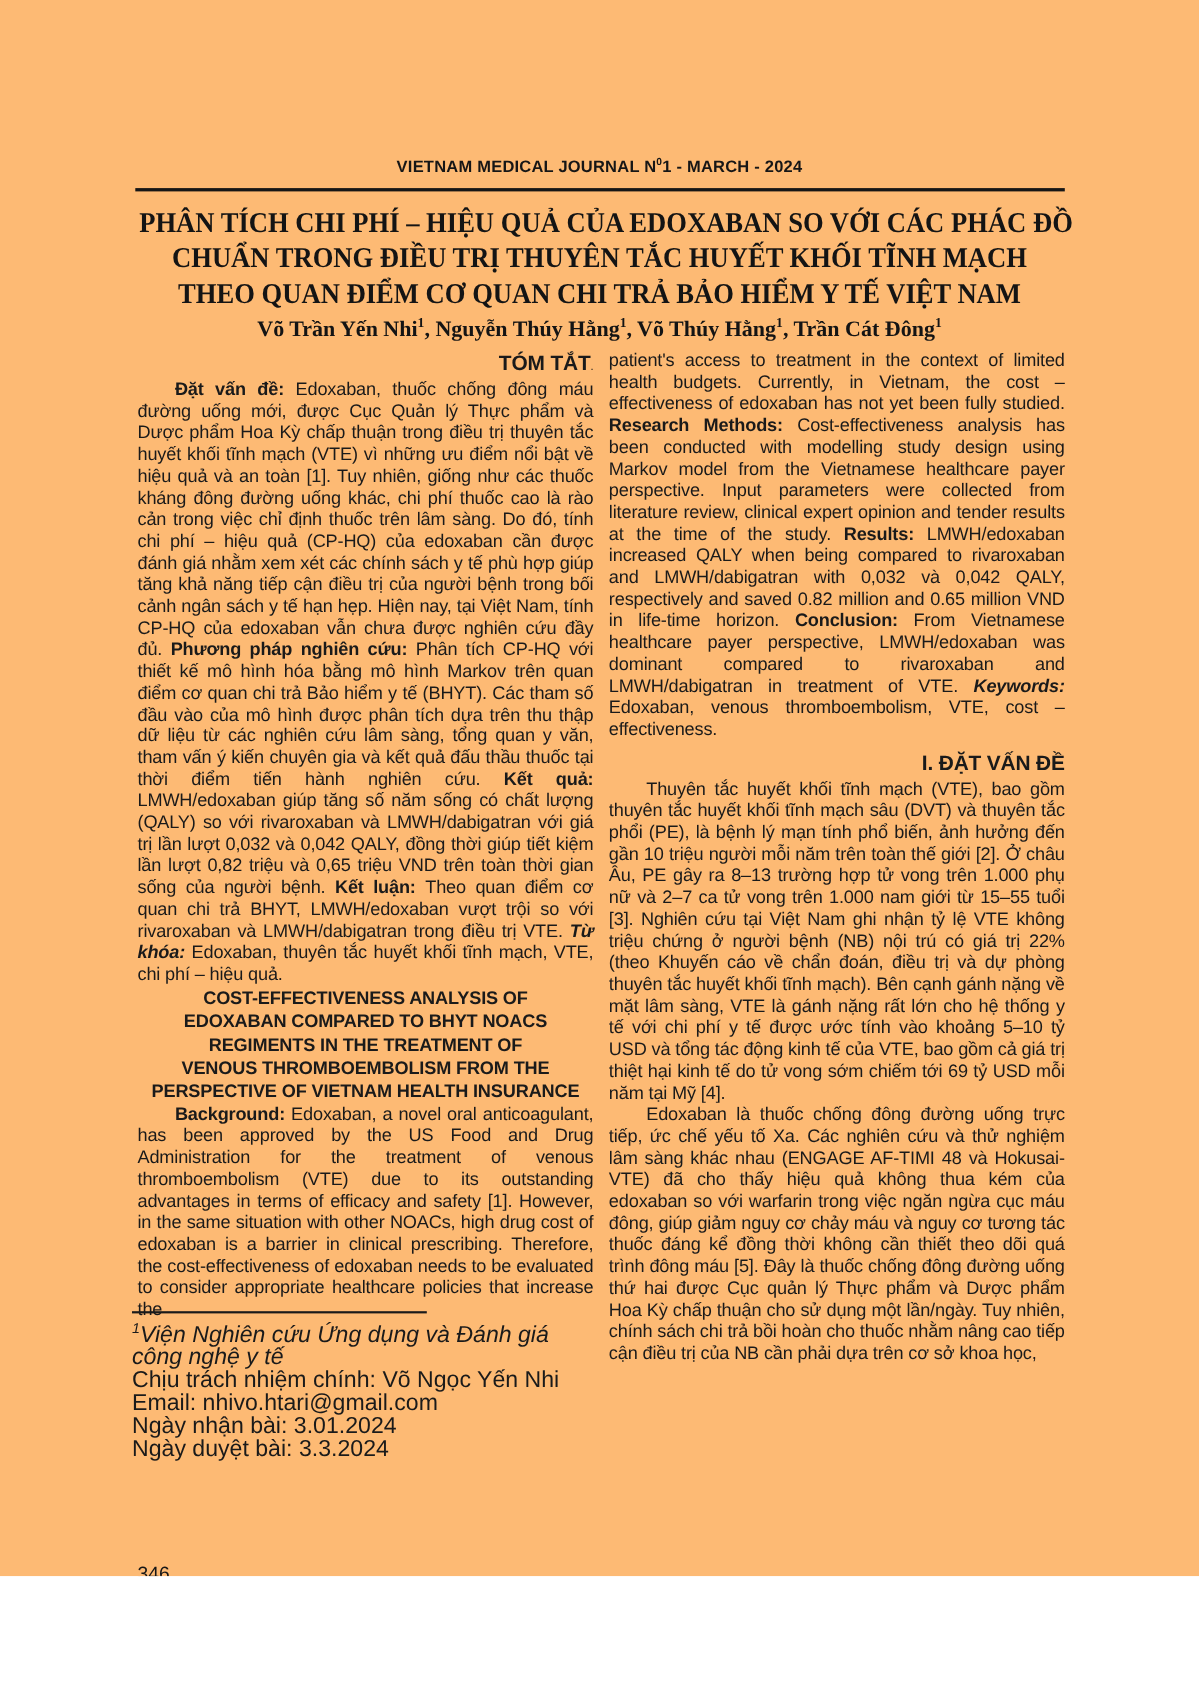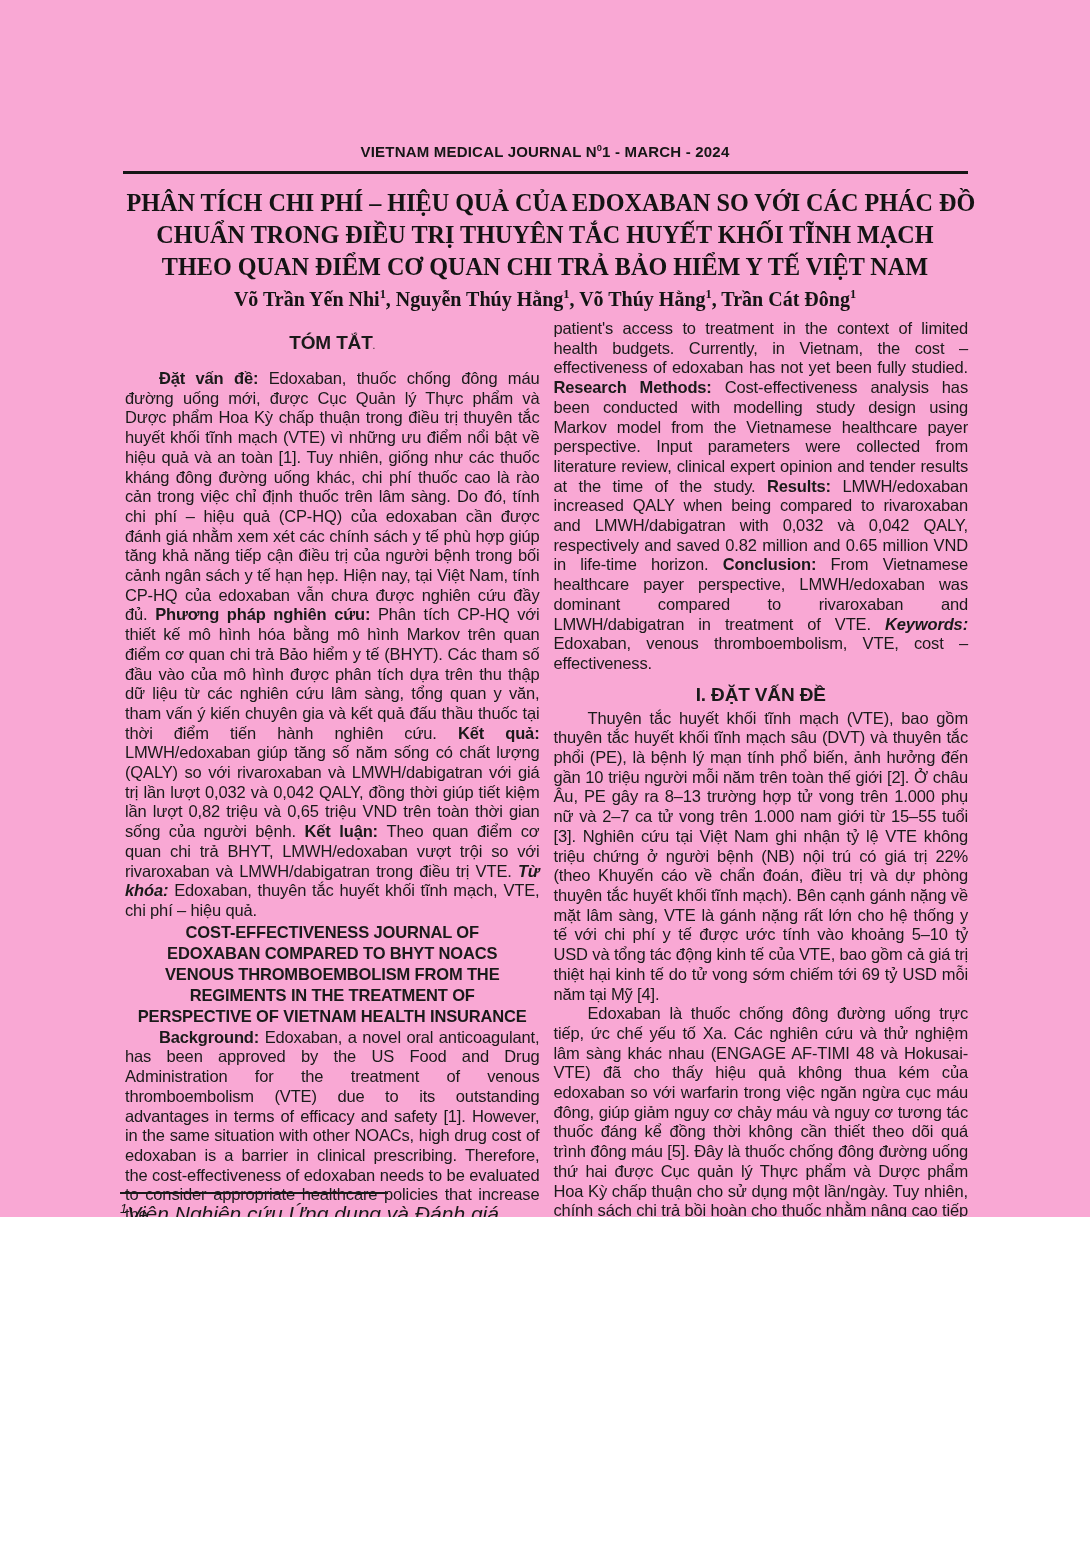--- a/index.html
+++ b/index.html
@@ -1,19 +1,19 @@
 <!DOCTYPE html>
 <html><head>
 <meta charset="utf-8">
 <style>
   html,body{margin:0;padding:0;background:#ffffff;}
   .page{
     position:relative;
-    width:1090px;height:1217px;
-    background:#f9a8d4;
+    width:1090px;height:1433px;
+    background:#fdba74;
     color:#1a1a1a;
     font-family:"Liberation Sans", sans-serif;
     overflow:hidden;
   }
   .b{font-weight:bold;}
   .i{font-style:italic;}
   .small{font-size:10px;font-weight:normal;}
   sup{line-height:0;font-size:62%;}
 
   .journal-header{
@@ -44,21 +44,21 @@
     position:absolute;top:319px;left:125px;width:843px;
     display:flex;gap:14px;align-items:flex-start;
   }
   .col{
     flex:1;min-width:0;
     font-size:16.5px;line-height:19.7px;
     text-align:justify;letter-spacing:-.15px;
   }
   .sec-heading{
     font-size:19px;font-weight:bold;line-height:23px;
-    text-align:center;margin:12px;
+    text-align:right;margin:0;
   }
   .sec-heading.summary{margin-top:5px;}
   .sec-heading.dat-van-de{margin-top:9px;margin-bottom:3px;}
   .para{margin:0;text-indent:34px;}
   .para.no-indent{text-indent:0;}
   .summary-title{
     font-weight:bold;font-size:16.5px;line-height:21px;
     text-align:center;margin:1px 0;
   }
   .summary-title .line{white-space:nowrap;}
@@ -90,24 +90,24 @@
 
   <div class="authors"><span>Võ Trần Yến Nhi</span><sup>1</sup><span>, Nguyễn Thúy Hằng</span><sup>1</sup><span>, Võ Thúy Hằng</span><sup>1</sup><span>, Trần Cát Đông</span><sup>1</sup></div>
 
   <div class="columns">
 
     <div class="col">
       <div class="sec-heading"><span class="b">TÓM TẮT</span><span class="small">.</span></div>
       <p class="para"><span class="b">Đặt vấn đề: </span><span>Edoxaban, thuốc chống đông máu đường uống mới, được Cục Quản lý Thực phẩm và Dược phẩm Hoa Kỳ chấp thuận trong điều trị thuyên tắc huyết khối tĩnh mạch (VTE) vì những ưu điểm nổi bật về hiệu quả và an toàn [1]. Tuy nhiên, giống như các thuốc kháng đông đường uống khác, chi phí thuốc cao là rào cản trong việc chỉ định thuốc trên lâm sàng. Do đó, tính chi phí – hiệu quả (CP-HQ) của edoxaban cần được đánh giá nhằm xem xét các chính sách y tế phù hợp giúp tăng khả năng tiếp cận điều trị của người bệnh trong bối cảnh ngân sách y tế hạn hẹp. Hiện nay, tại Việt Nam, tính CP-HQ của edoxaban vẫn chưa được nghiên cứu đầy đủ. </span><span class="b">Phương pháp nghiên cứu: </span><span>Phân tích CP-HQ với thiết kế mô hình hóa bằng mô hình Markov trên quan điểm cơ quan chi trả Bảo hiểm y tế (BHYT). Các tham số đầu vào của mô hình được phân tích dựa trên thu thập dữ liệu từ các nghiên cứu lâm sàng, tổng quan y văn, tham vấn ý kiến chuyên gia và kết quả đấu thầu thuốc tại thời điểm tiến hành nghiên cứu. </span><span class="b">Kết quả: </span><span>LMWH/edoxaban giúp tăng số năm sống có chất lượng (QALY) so với rivaroxaban và LMWH/dabigatran với giá trị lần lượt 0,032 và 0,042 QALY, đồng thời giúp tiết kiệm lần lượt 0,82 triệu và 0,65 triệu VND trên toàn thời gian sống của người bệnh. </span><span class="b">Kết luận: </span><span>Theo quan điểm cơ quan chi trả BHYT, LMWH/edoxaban vượt trội so với rivaroxaban và LMWH/dabigatran trong điều trị VTE. </span><span class="b i">Từ khóa: </span><span>Edoxaban, thuyên tắc huyết khối tĩnh mạch, VTE, chi phí – hiệu quả.</span></p>
 
       <div class="summary-title">
-        <div class="line">COST-EFFECTIVENESS JOURNAL OF</div>
+        <div class="line">COST-EFFECTIVENESS ANALYSIS OF</div>
         <div class="line">EDOXABAN COMPARED TO BHYT NOACS</div>
+        <div class="line">REGIMENTS IN THE TREATMENT OF</div>
         <div class="line">VENOUS THROMBOEMBOLISM FROM THE</div>
-        <div class="line">REGIMENTS IN THE TREATMENT OF</div>
         <div class="line">PERSPECTIVE OF VIETNAM HEALTH INSURANCE</div>
       </div>
       <p class="para"><span class="b">Background: </span><span>Edoxaban, a novel oral anticoagulant, has been approved by the US Food and Drug Administration for the treatment of venous thromboembolism (VTE) due to its outstanding advantages in terms of efficacy and safety [1]. However, in the same situation with other NOACs, high drug cost of edoxaban is a barrier in clinical prescribing. Therefore, the cost-effectiveness of edoxaban needs to be evaluated to consider appropriate healthcare policies that increase the</span></p>
     </div>
 
     <div class="col">
       <p class="para no-indent"><span>patient's access to treatment in the context of limited health budgets. Currently, in Vietnam, the cost – effectiveness of edoxaban has not yet been fully studied. </span><span class="b">Research Methods: </span><span>Cost-effectiveness analysis has been conducted with modelling study design using Markov model from the Vietnamese healthcare payer perspective. Input parameters were collected from literature review, clinical expert opinion and tender results at the time of the study. </span><span class="b">Results: </span><span>LMWH/edoxaban increased QALY when being compared to rivaroxaban and LMWH/dabigatran with 0,032 và 0,042 QALY, respectively  and saved 0.82 million and 0.65 million VND in life-time horizon. </span><span class="b">Conclusion: </span><span>From Vietnamese healthcare payer perspective, LMWH/edoxaban was dominant compared to rivaroxaban and LMWH/dabigatran in treatment of VTE. </span><span class="b i">Keywords: </span><span>Edoxaban, venous thromboembolism, VTE, cost – effectiveness.</span></p>
       <div class="sec-heading dat-van-de">I. ĐẶT VẤN ĐỀ</div>
       <p class="para">Thuyên tắc huyết khối tĩnh mạch (VTE), bao gồm thuyên tắc huyết khối tĩnh mạch sâu (DVT) và thuyên tắc phổi (PE), là bệnh lý mạn tính phổ biến, ảnh hưởng đến gần 10 triệu người mỗi năm trên toàn thế giới [2]. Ở châu Âu, PE gây ra 8–13 trường hợp tử vong trên 1.000 phụ nữ và 2–7 ca tử vong trên 1.000 nam giới từ 15–55 tuổi [3]. Nghiên cứu tại Việt Nam ghi nhận tỷ lệ VTE không triệu chứng ở người bệnh (NB) nội trú có giá trị 22% (theo Khuyến cáo về chẩn đoán, điều trị và dự phòng thuyên tắc huyết khối tĩnh mạch). Bên cạnh gánh nặng về mặt lâm sàng, VTE là gánh nặng rất lớn cho hệ thống y tế với chi phí y tế được ước tính vào khoảng 5–10 tỷ USD và tổng tác động kinh tế của VTE, bao gồm cả giá trị thiệt hại kinh tế do tử vong sớm chiếm tới 69 tỷ USD mỗi năm tại Mỹ [4].</p>
       <p class="para">Edoxaban là thuốc chống đông đường uống trực tiếp, ức chế yếu tố Xa. Các nghiên cứu và thử nghiệm lâm sàng khác nhau (ENGAGE AF-TIMI 48 và Hokusai-VTE) đã cho thấy hiệu quả không thua kém của edoxaban so với warfarin trong việc ngăn ngừa cục máu đông, giúp giảm nguy cơ chảy máu và nguy cơ tương tác thuốc đáng kể đồng thời không cần thiết theo dõi quá trình đông máu [5]. Đây là thuốc chống đông đường uống thứ hai được Cục quản lý Thực phẩm và Dược phẩm Hoa Kỳ chấp thuận cho sử dụng một lần/ngày. Tuy nhiên, chính sách chi trả bồi hoàn cho thuốc nhằm nâng cao tiếp cận điều trị của NB cần phải dựa trên cơ sở khoa học,</p>

